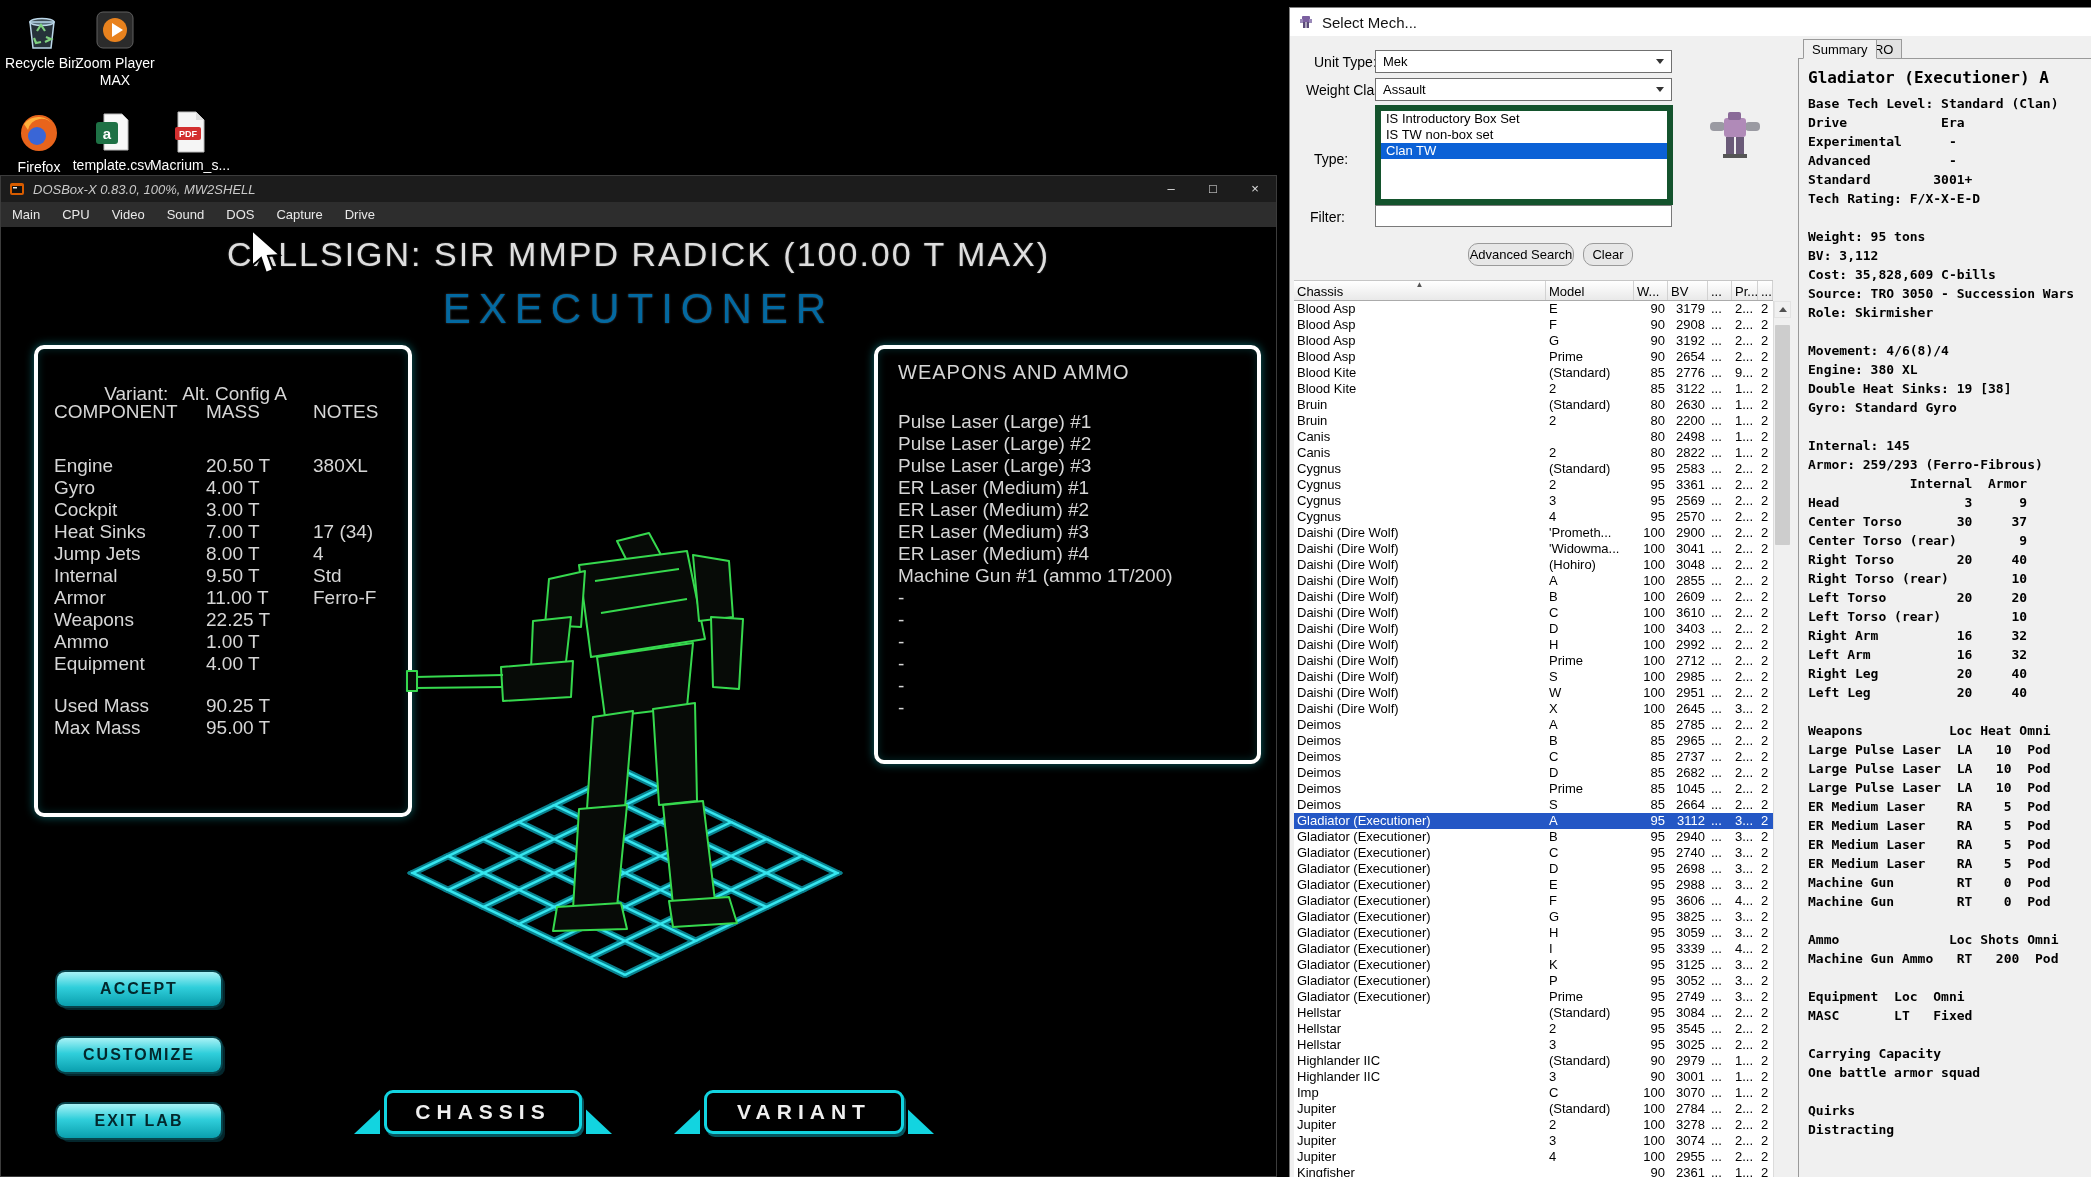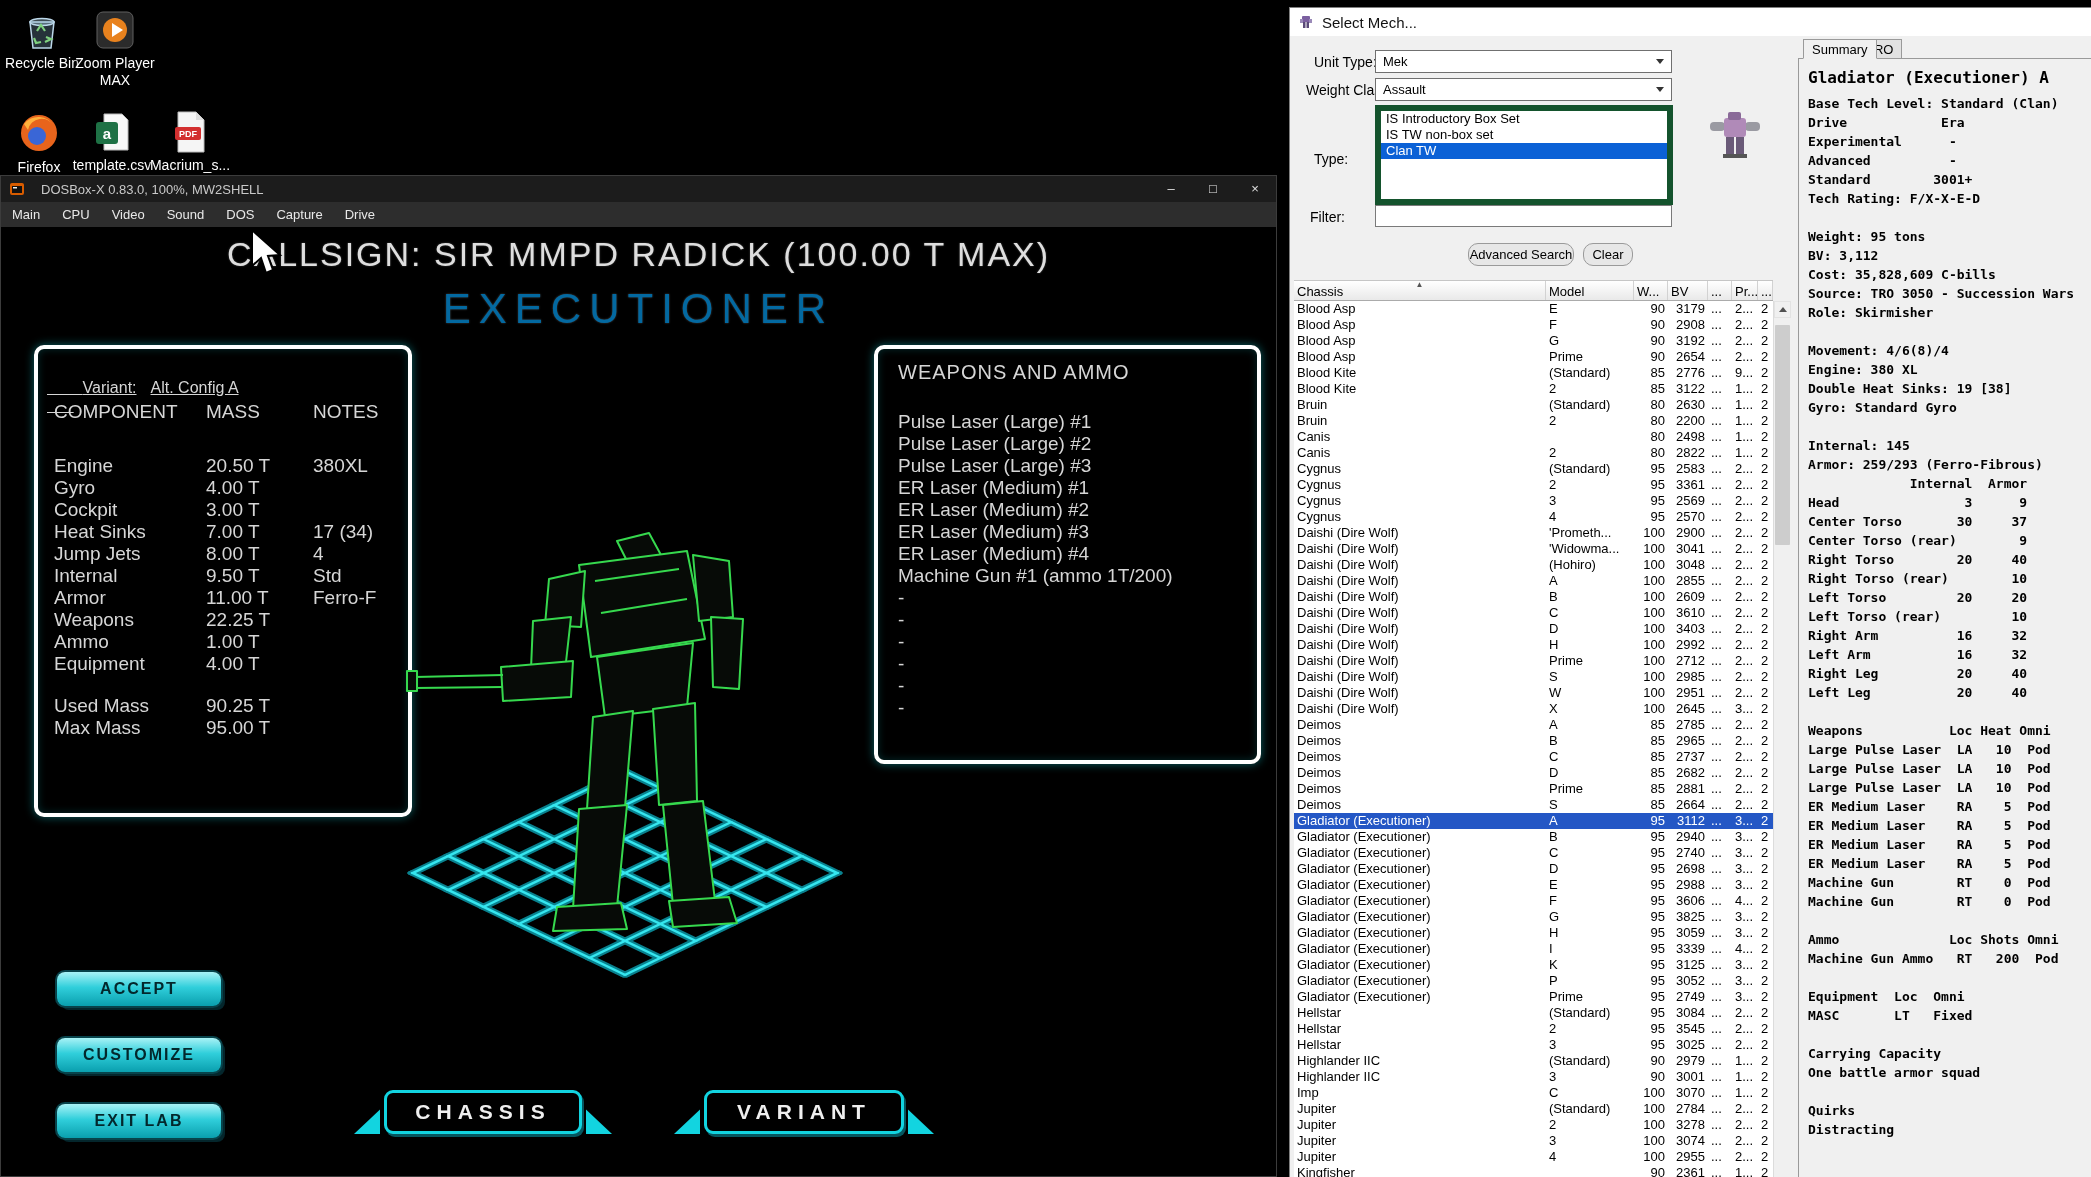--- a/index.html
+++ b/index.html
@@ -10,21 +10,21 @@
   .dicon{position:absolute;width:100px;text-align:center;cursor:default;}
   .dicon svg{display:block;margin:0 auto;}
   .dlabel{color:#fff;font-size:14px;line-height:17px;margin-top:3px;
           text-shadow:1px 1px 2px #000,0 0 4px #000;}
 
   
   #dosbox{position:absolute;left:0;top:175px;width:1277px;height:1002px;background:#000;
           border:1px solid #3c3c3c;box-sizing:border-box;}
   .db-titlebar{height:26px;background:#1c1c1c;display:flex;align-items:center;
                padding:0 0 0 8px;color:#c9c9c9;font-size:13px;}
-  .db-title{margin-left:16px;white-space:nowrap;}
+  .db-title{margin-left:8px;white-space:nowrap;font-style:italic;}
   .db-controls{margin-left:auto;display:flex;height:26px;}
   .db-ctl{width:42px;text-align:center;line-height:26px;color:#e0e0e0;font-size:13px;}
   .db-menubar{height:25px;background:#2d2d2d;display:flex;align-items:center;
               color:#e8e8e8;font-size:13px;border-bottom:1px solid #151515;}
   .db-menu-item{padding:0 11px;white-space:nowrap;}
   .game{position:absolute;left:0;top:51px;right:0;bottom:0;background:#000;overflow:hidden;
         color:#d6d6d6;}
 
   .g-callsign{position:absolute;left:0;top:8px;width:1275px;text-align:center;
               font-size:34px;letter-spacing:2px;color:#dedede;white-space:pre;
@@ -32,21 +32,21 @@
   .g-mechname{position:absolute;left:0;top:58px;width:1275px;text-align:center;
               font-size:42px;letter-spacing:8px;color:#0369a1;
               text-shadow:0 0 2px rgba(255,255,255,.3);}
 
   .g-panel{position:absolute;border:4px solid #ffffff;border-radius:10px;
            box-shadow:0 0 10px rgba(22,219,227,.45), inset 0 0 8px rgba(22,219,227,.2);
            box-sizing:border-box;}
   #loadout-panel{left:33px;top:118px;width:378px;height:472px;}
   #weapons-panel{left:873px;top:118px;width:387px;height:419px;}
 
-  .g-variant{position:absolute;left:9px;top:12px;font-size:16px;white-space:pre;text-decoration:underline;}
+  .g-variant{position:absolute;left:24px;top:12px;font-size:19px;white-space:pre;}
   .g-variant .vval{margin-left:14px;}
   .g-comp-header,.g-crow{display:grid;grid-template-columns:152px 107px 1fr;
                          font-size:19px;line-height:22px;white-space:nowrap;}
   .g-comp-header{position:absolute;left:16px;top:52px;right:8px;}
   .g-comp-rows{position:absolute;left:16px;top:106px;right:8px;}
   .g-comp-totals{position:absolute;left:16px;top:346px;right:8px;}
   .g-wtitle{position:absolute;left:20px;top:12px;font-size:20px;letter-spacing:1px;}
   .g-wlist{position:absolute;left:20px;top:62px;right:8px;font-size:19px;line-height:22px;
            white-space:nowrap;}
 
@@ -746,21 +746,21 @@
         <span class="c-bv">2682</span>
         <span class="c-d1">...</span>
         <span class="c-pr">2...</span>
         <span class="c-d2">2</span>
       </div>
 
       <div class="trow">
         <span class="c-chassis">Deimos</span>
         <span class="c-model">Prime</span>
         <span class="c-w">85</span>
-        <span class="c-bv">2881</span>
+        <span class="c-bv">1045</span>
         <span class="c-d1">...</span>
         <span class="c-pr">2...</span>
         <span class="c-d2">2</span>
       </div>
 
       <div class="trow">
         <span class="c-chassis">Deimos</span>
         <span class="c-model">S</span>
         <span class="c-w">85</span>
         <span class="c-bv">2664</span>

